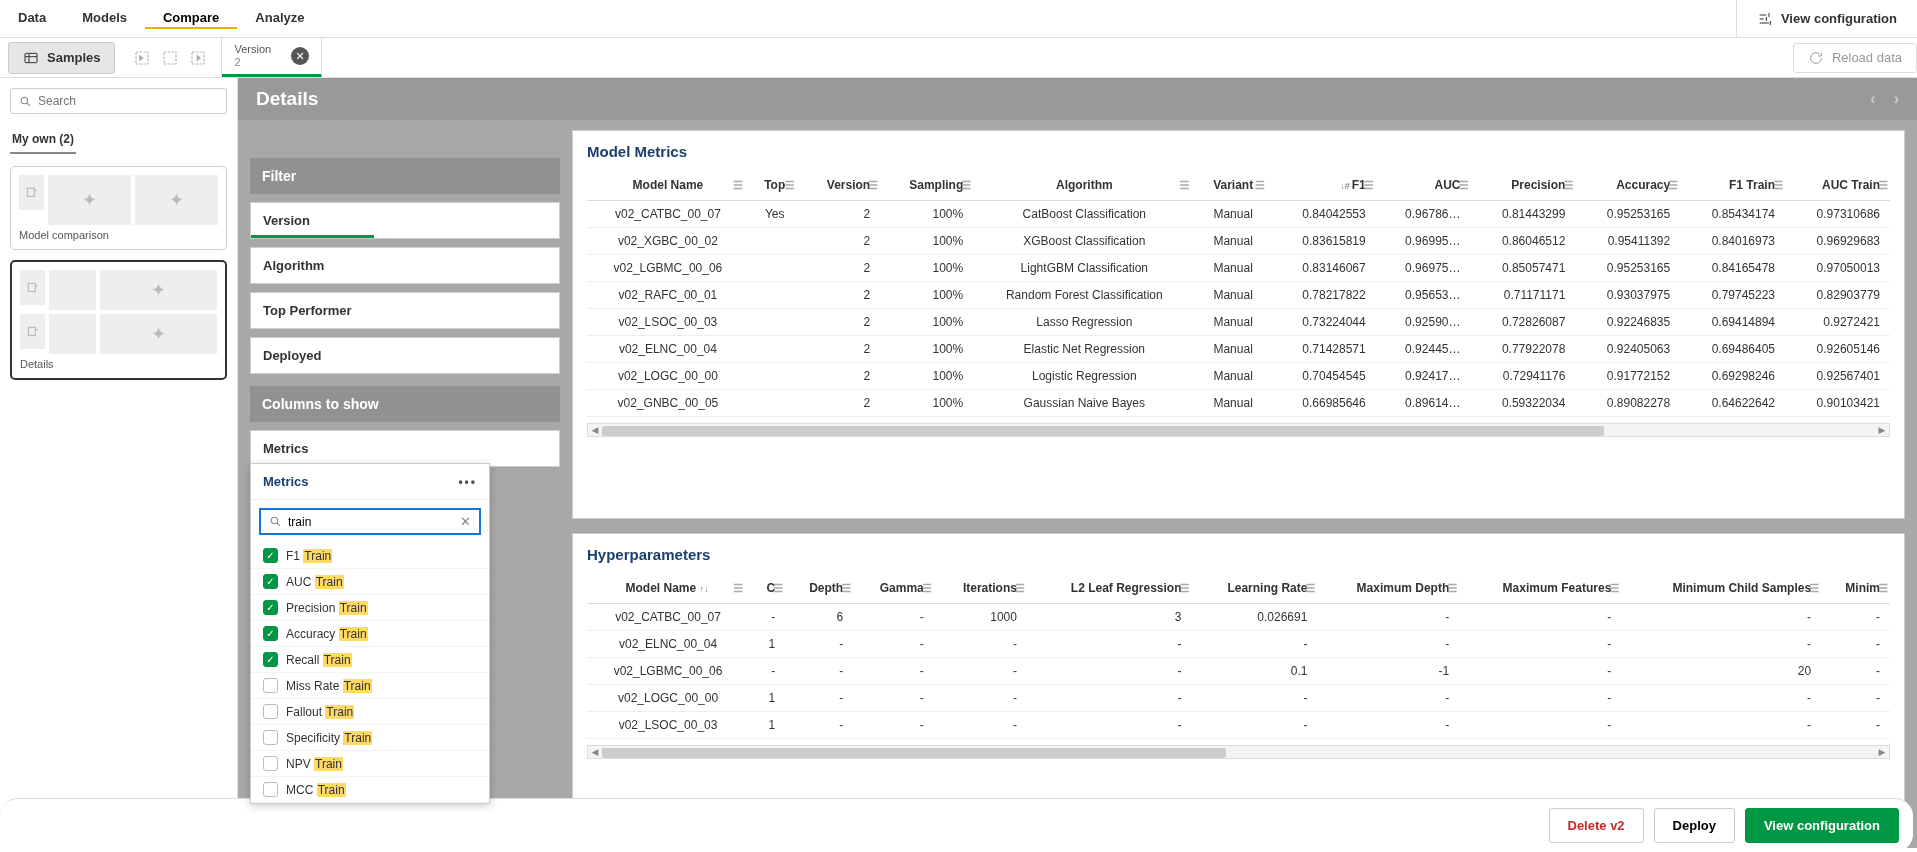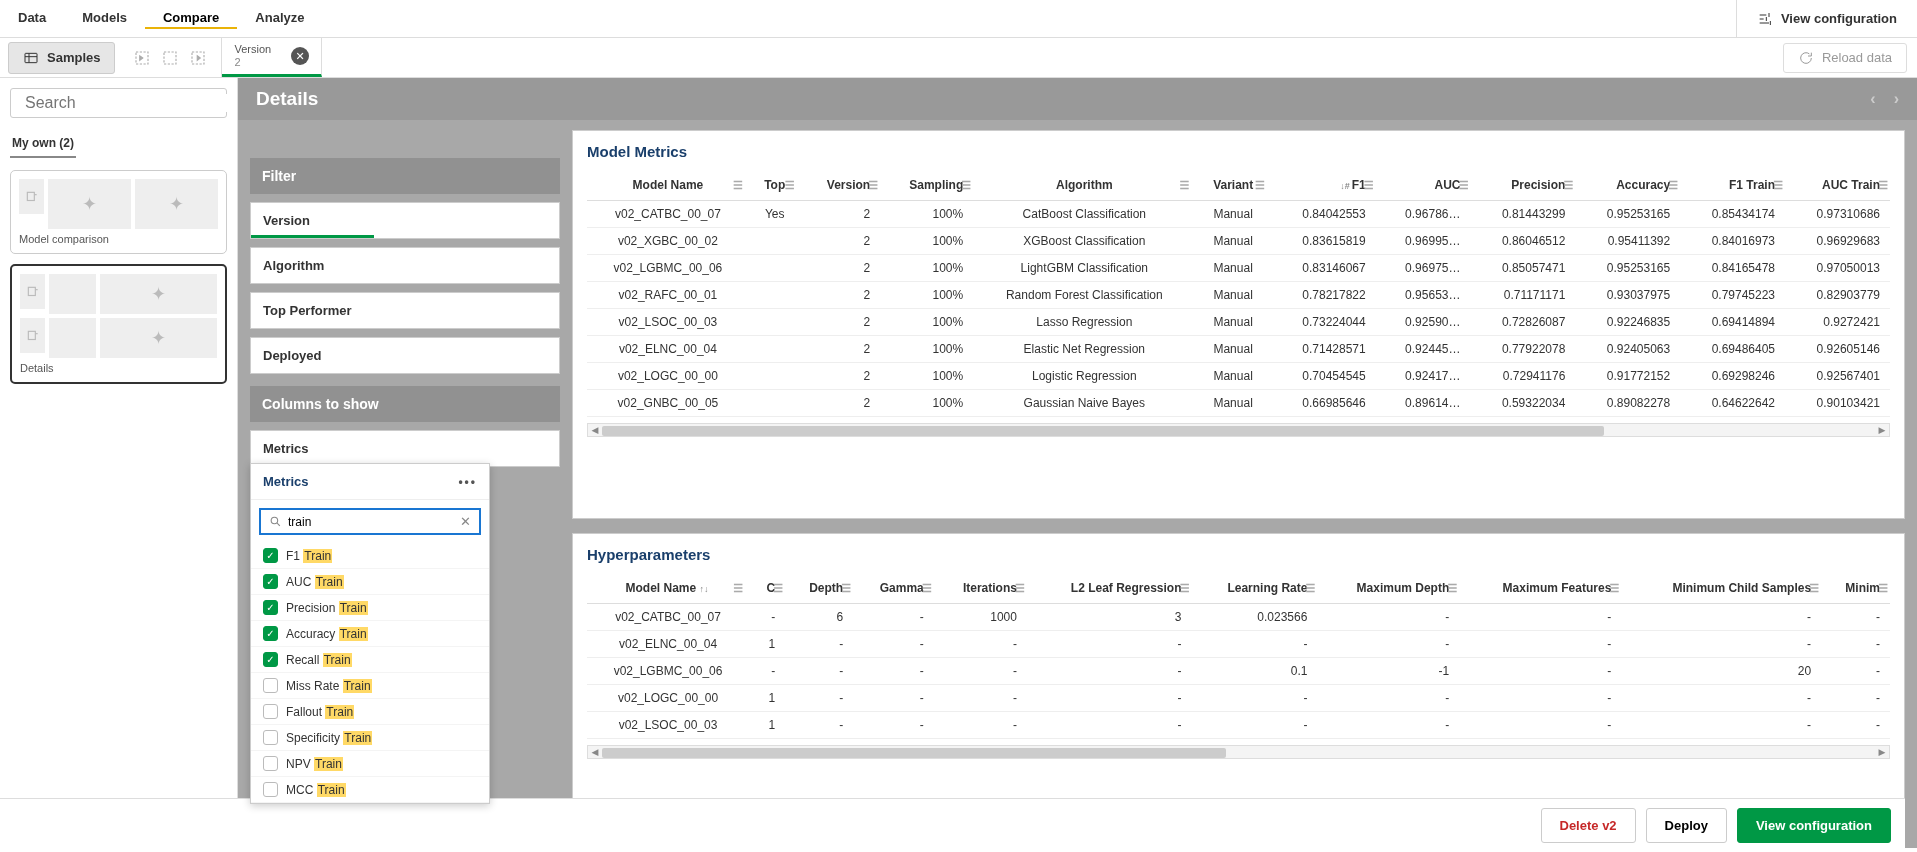--- a/index.html
+++ b/index.html
@@ -15,29 +15,29 @@
 
 .sub-toolbar { display: flex; align-items: center; height: 40px; border-bottom: 1px solid #ddd; background: #fff; }
 .sheets-btn { display: flex; align-items: center; gap: 8px; padding: 7px 14px; margin: 4px 4px 4px 8px; background: #e6e6e6; border: 1px solid #ccc; border-radius: 3px; font-size: 13px; font-weight: 600; cursor: pointer; }
 .sub-toolbar-icons { display: flex; gap: 10px; padding: 0 14px; border-right: 1px solid #ddd; height: 100%; align-items: center; }
 .sel-icon { width: 18px; height: 18px; cursor: pointer; opacity: 0.7; }
 .version-tab { display: flex; align-items: center; padding: 0 12px; height: 100%; border-right: 1px solid #ddd; border-bottom: 3px solid #009845; gap: 20px; }
 .version-tab-text { display: flex; flex-direction: column; line-height: 1.2; }
 .version-label { font-size: 11px; color: #555; }
 .version-num { font-size: 11px; color: #888; }
 .close-x { width: 18px; height: 18px; border-radius: 50%; background: #555; color: #fff; display: flex; align-items: center; justify-content: center; font-size: 11px; cursor: pointer; }
-.reload-btn { margin-left: auto; margin-right: 10px; display: flex; align-items: center; gap: 8px; padding: 6px 14px; border: 1px solid #ddd; border-radius: 3px; color: #999; font-size: 13px; cursor: pointer; }
+.reload-btn { margin-left: auto; display: flex; align-items: center; gap: 8px; padding: 6px 14px; border: 1px solid #ddd; border-radius: 3px; color: #999; font-size: 13px; cursor: pointer; }
 
 
 .main { display: flex; height: 770px; }
 
 
 .left-sidebar { width: 238px; border-right: 1px solid #ddd; padding: 10px; background: #fff; }
 .search-box { display: flex; align-items: center; border: 1px solid #ccc; border-radius: 3px; padding: 5px 8px; margin-bottom: 12px; }
-.search-box input { border: none; outline: none; flex: 1; font-size: 16px; margin-left: 6px; }
+.search-box input { border: none; outline: none; flex: 1; font-size: 12px; margin-left: 6px; }
 .my-own { font-size: 12px; font-weight: 600; padding: 6px 2px; border-bottom: 2px solid #888; display: inline-block; margin-bottom: 12px; }
 
 .thumb-card { border: 1px solid #ccc; border-radius: 5px; padding: 8px; margin-bottom: 10px; }
 .thumb-card.active { border: 2px solid #333; }
 .thumb-row { display: flex; gap: 4px; margin-bottom: 4px; }
 .thumb-cell { background: #eee; flex: 1; height: 50px; display: flex; align-items: center; justify-content: center; color: #999; }
 .thumb-cell.small { height: 40px; }
 .thumb-cell.tiny { height: 35px; width: 25px; flex: none; }
 .thumb-label { font-size: 11px; color: #555; margin-top: 4px; }
 
@@ -82,21 +82,21 @@
 .tbl th .menu-ic { position: absolute; right: 2px; top: 50%; transform: translateY(-50%); color: #aaa; font-size: 11px; cursor: pointer; }
 .tbl th.left .menu-ic { right: 6px; }
 .tbl th .sort-ic { font-size: 9px; margin-right: 2px; color: #888; }
 .tbl td { padding: 6px 10px; border-bottom: 1px solid #eee; text-align: right; }
 .tbl td.left { text-align: center; }
 .hscroll { height: 14px; background: #f4f4f4; border: 1px solid #ddd; margin-top: 6px; position: relative; display: flex; align-items: center; }
 .hscroll-thumb { position: absolute; height: 10px; background: #ccc; border-radius: 2px; top: 2px; }
 .hscroll-arrow { width: 14px; text-align: center; color: #888; font-size: 9px; }
 
 
-.footer { position: fixed; bottom: 0; left: 0; right: 12px; height: 54px; background: #fff; border-top: 1px solid #ddd; display: flex; justify-content: flex-end; align-items: center; gap: 10px; padding: 0 14px; }
+.footer { position: fixed; bottom: 0; left: 0; right: 4px; height: 54px; background: #fff; border-top: 1px solid #ddd; display: flex; justify-content: flex-end; align-items: center; gap: 10px; padding: 0 14px; border-radius: 18px; }
 .btn { padding: 9px 18px; border: 1px solid #ccc; border-radius: 3px; font-size: 13px; font-weight: 600; cursor: pointer; background: #fff; }
 .btn.danger { color: #c62828; }
 .btn.primary { background: #009845; color: #fff; border-color: #009845; }
 
 .icon-svg { width: 16px; height: 16px; fill: none; stroke: currentColor; stroke-width: 1.5; }
 .search-ic { width: 13px; height: 13px; stroke: #888; }
 .puzzle { font-size: 18px; color: #bbb; }
 </style>
 </head>
 <body>
@@ -455,21 +455,21 @@
                 </tr>
               </thead>
               <tbody>
                 <tr>
                   <td class="left">v02_CATBC_00_07</td>
                   <td>-</td>
                   <td>6</td>
                   <td>-</td>
                   <td>1000</td>
                   <td>3</td>
-                  <td>0.023566</td>
+                  <td>0.026691</td>
                   <td>-</td>
                   <td>-</td>
                   <td>-</td>
                   <td>-</td>
                 </tr>
                 <tr>
                   <td class="left">v02_ELNC_00_04</td>
                   <td>1</td>
                   <td>-</td>
                   <td>-</td>

